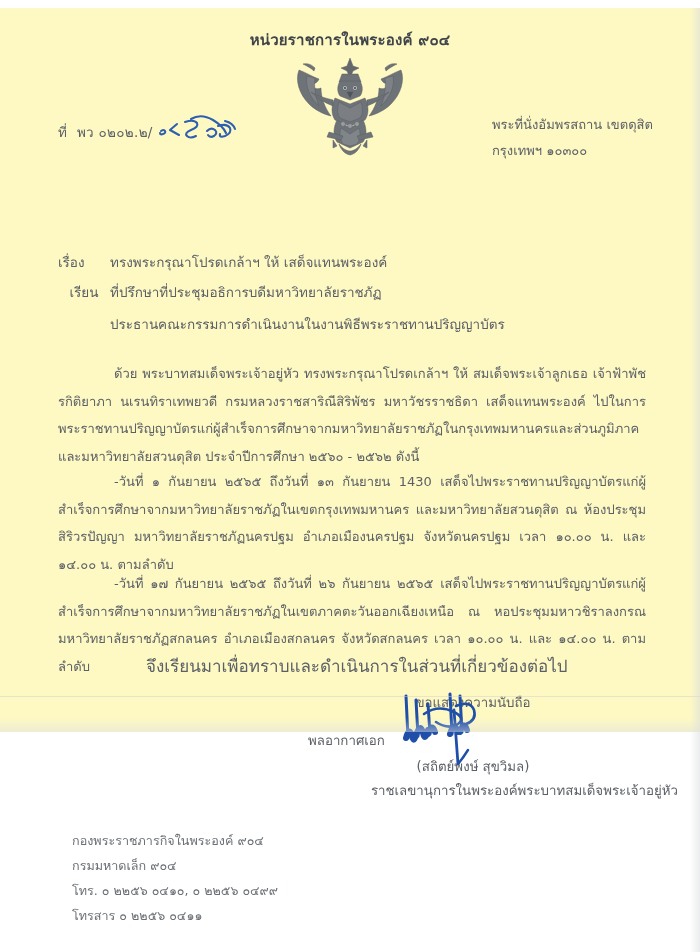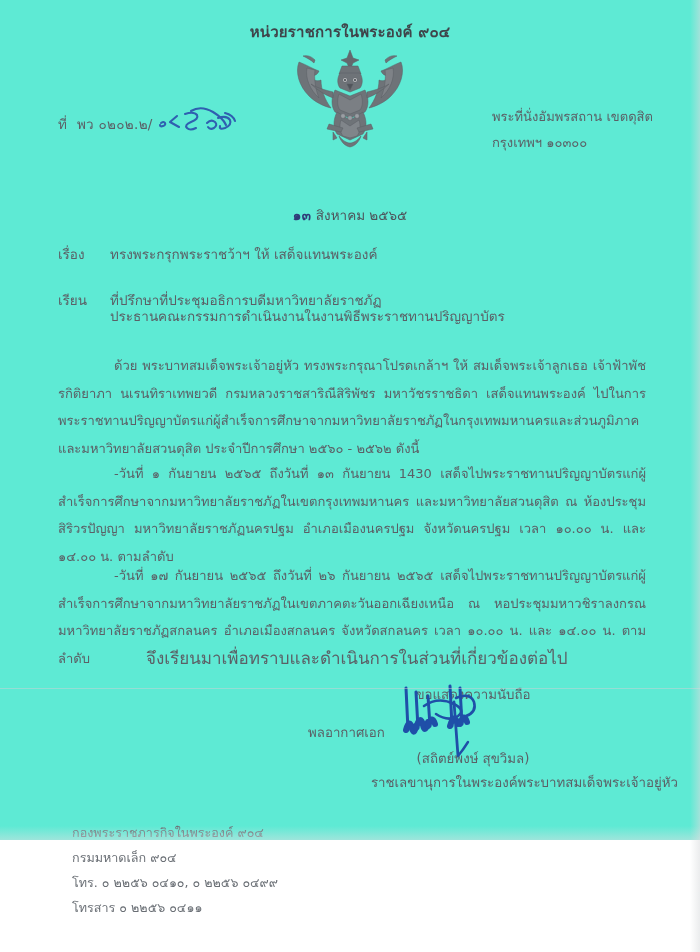--- a/index.html
+++ b/index.html
@@ -12,23 +12,24 @@
     width: 700px;
     height: 952px;
     position: relative;
     font-family: "DejaVu Sans", "Liberation Sans", sans-serif;
     color: #5b6066;
     overflow: hidden;
   }
   .page {
     position: relative;
     width: 700px;
-    height: 840px;
-    background: #5eead4;
+    height: 724px;
+    background: #fef9c3;
     box-sizing: border-box;
+    margin-top: 8px;
   }
   
   .scan-edge-right {
     position: absolute;
     top: 0; right: 0;
     width: 10px; height: 952px;
     background: linear-gradient(to right, rgba(255,255,255,0), rgba(218,220,222,0.55));
     pointer-events: none;
   }
   .scan-edge-bottom {
@@ -120,21 +121,21 @@
     font-size: 13.5px;
     line-height: 25px;
     white-space: nowrap;
   }
   .field-label {
     display: inline-block;
     width: 52px;
   }
   .field-value { display: inline-block; }
   .field-subject { top: 242px; }
-  .field-to { top: 288px; }
+  .field-to { top: 272px; text-align: center; }
   .field-to-second {
     position: absolute;
     top: 305px;
     left: 110px;
     font-size: 13.5px;
     white-space: nowrap;
   }
 
   
   .body-block {
@@ -279,27 +280,23 @@
         </g>
       </svg>
     </span>
   </div>
 
   <div class="addr-block">
     <div>พระที่นั่งอัมพรสถาน เขตดุสิต</div>
     <div>กรุงเทพฯ ๑๐๓๐๐</div>
   </div>
 
-  <div class="date-line">
-    <span class="date-day">๑๓</span>
-    <span>สิงหาคม ๒๕๖๕</span>
-  </div>
 
   <div class="field-row field-subject">
-    <span class="field-label">เรื่อง</span><span class="field-value">ทรงพระกรุกพระราชว้าฯ ให้ เสด็จแทนพระองค์</span>
+    <span class="field-label">เรื่อง</span><span class="field-value">ทรงพระกรุณาโปรดเกล้าฯ ให้ เสด็จแทนพระองค์</span>
   </div>
 
   <div class="field-row field-to">
     <span class="field-label">เรียน</span><span class="field-value">ที่ปรึกษาที่ประชุมอธิการบดีมหาวิทยาลัยราชภัฏ</span>
   </div>
   <div class="field-to-second">ประธานคณะกรรมการดำเนินงานในงานพิธีพระราชทานปริญญาบัตร</div>
 
   <div class="body-block para-main">
     <span class="indent"></span><span>ด้วย พระบาทสมเด็จพระเจ้าอยู่หัว ทรงพระกรุณาโปรดเกล้าฯ ให้ สมเด็จพระเจ้าลูกเธอ เจ้าฟ้าพัชรกิติยาภา นเรนทิราเทพยวดี กรมหลวงราชสาริณีสิริพัชร มหาวัชรราชธิดา เสด็จแทนพระองค์ ไปในการพระราชทานปริญญาบัตรแก่ผู้สำเร็จการศึกษาจากมหาวิทยาลัยราชภัฏในกรุงเทพมหานครและส่วนภูมิภาค และมหาวิทยาลัยสวนดุสิต ประจำปีการศึกษา ๒๕๖๐ - ๒๕๖๒ ดังนี้</span>
   </div>

